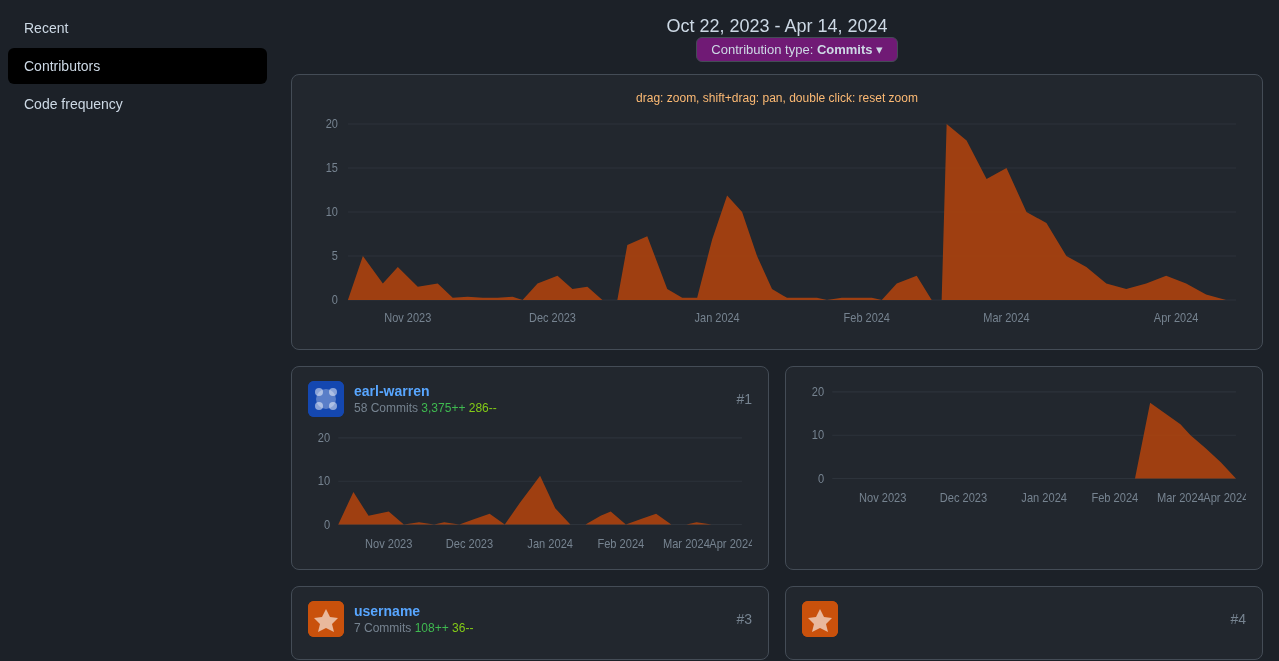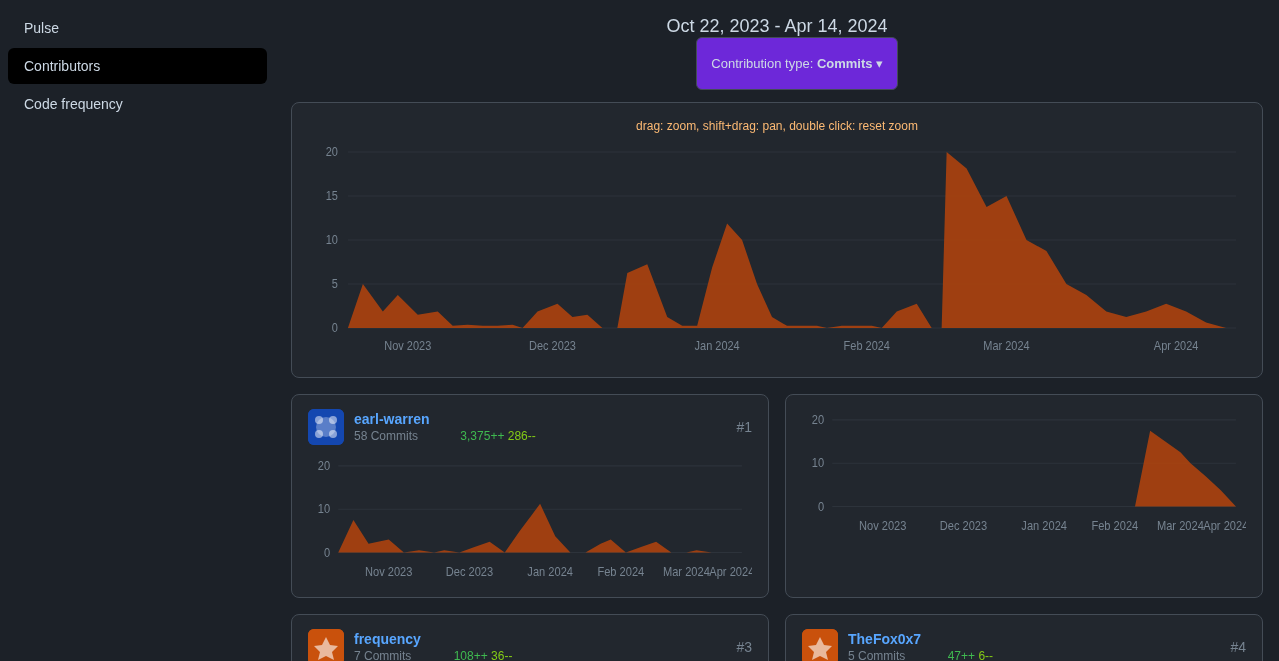--- a/index.html
+++ b/index.html
@@ -43,24 +43,24 @@
       justify-content: space-between;
       padding: 16px 0 12px 0;
       flex-direction: column;
     }
     .date-range {
       font-size: 18px;
       font-weight: 400;
       color: #cdd9e5;
     }
     .contribution-btn {
-      background: #6d28d9;
+      background: #701a75;
       border: 1px solid #444c56;
       color: #cdd9e5;
-      padding: 18px 14px;
+      padding: 4px 14px;
       border-radius: 6px;
       cursor: pointer;
       font-size: 13px;
       margin-left: 40px;
     }
     .contribution-btn strong {
       color: #cdd9e5;
     }
     .chart-card {
       background: #22272e;
@@ -153,21 +153,20 @@
       font-weight: 600;
       text-decoration: none;
     }
     .commit-info {
       font-size: 12px;
       color: #768390;
       margin-top: 2px;
     }
     .additions {
       color: #3fb950;
-      margin-left: 39px;
     }
     .deletions {
       color: #84cc16;
     }
     .rank {
       color: #768390;
       font-size: 14px;
     }
     .y-axis-label {
       fill: #768390;
@@ -183,21 +182,21 @@
     }
     .chart-path {
       fill: #b5440c;
       opacity: 0.85;
     }
   </style>
 </head>
 <body>
 
 <nav class="sidebar">
-  <a class="sidebar-item">Pulse</a>
+  <a class="sidebar-item">Recent</a>
   <a class="sidebar-item active">Contributors</a>
   <a class="sidebar-item">Code frequency</a>
 </nav>
 
 <div class="main-content">
   <div class="header-row">
     <span class="date-range">Oct 22, 2023 - Apr 14, 2024</span>
     <button class="contribution-btn">
       <span>Contribution type: </span><strong>Commits</strong> ▾
     </button>
@@ -373,48 +372,40 @@
     <div class="contributor-card">
       <div class="contributor-header">
         <div class="contributor-info">
           <div class="avatar avatar-username">
             <svg width="36" height="36" viewBox="0 0 36 36">
                 <rect width="36" height="36" fill="#c9510c"></rect>
                 <path d="M18 8 L22 16 L30 17 L24 23 L26 31 L18 27 L10 31 L12 23 L6 17 L14 16 Z" fill="white" opacity="0.6"></path>
               </svg>
           </div>
           <div>
-            <div class="contributor-name">frequency</div>
+            <div class="contributor-name">username</div>
             <div class="commit-info">
               <span>7 Commits</span>
               <span class="additions"> <span>108++</span></span>
               <span class="deletions"> <span>36--</span></span>
             </div>
           </div>
         </div>
         <span class="rank">#3</span>
       </div>
     </div>
 
     <div class="contributor-card">
       <div class="contributor-header">
         <div class="contributor-info">
           <div class="avatar avatar-fox">
             <svg width="36" height="36" viewBox="0 0 36 36">
                 <rect width="36" height="36" fill="#c9510c"></rect>
                 <path d="M18 8 L22 16 L30 17 L24 23 L26 31 L18 27 L10 31 L12 23 L6 17 L14 16 Z" fill="white" opacity="0.6"></path>
               </svg>
           </div>
-          <div>
-            <div class="contributor-name">TheFox0x7</div>
-            <div class="commit-info">
-              <span>5 Commits</span>
-              <span class="additions"> <span>47++</span></span>
-              <span class="deletions"> <span>6--</span></span>
-            </div>
-          </div>
         </div>
         <span class="rank">#4</span>
       </div>
     </div>
 
   </div>
 </div>
 
 </body></html>

